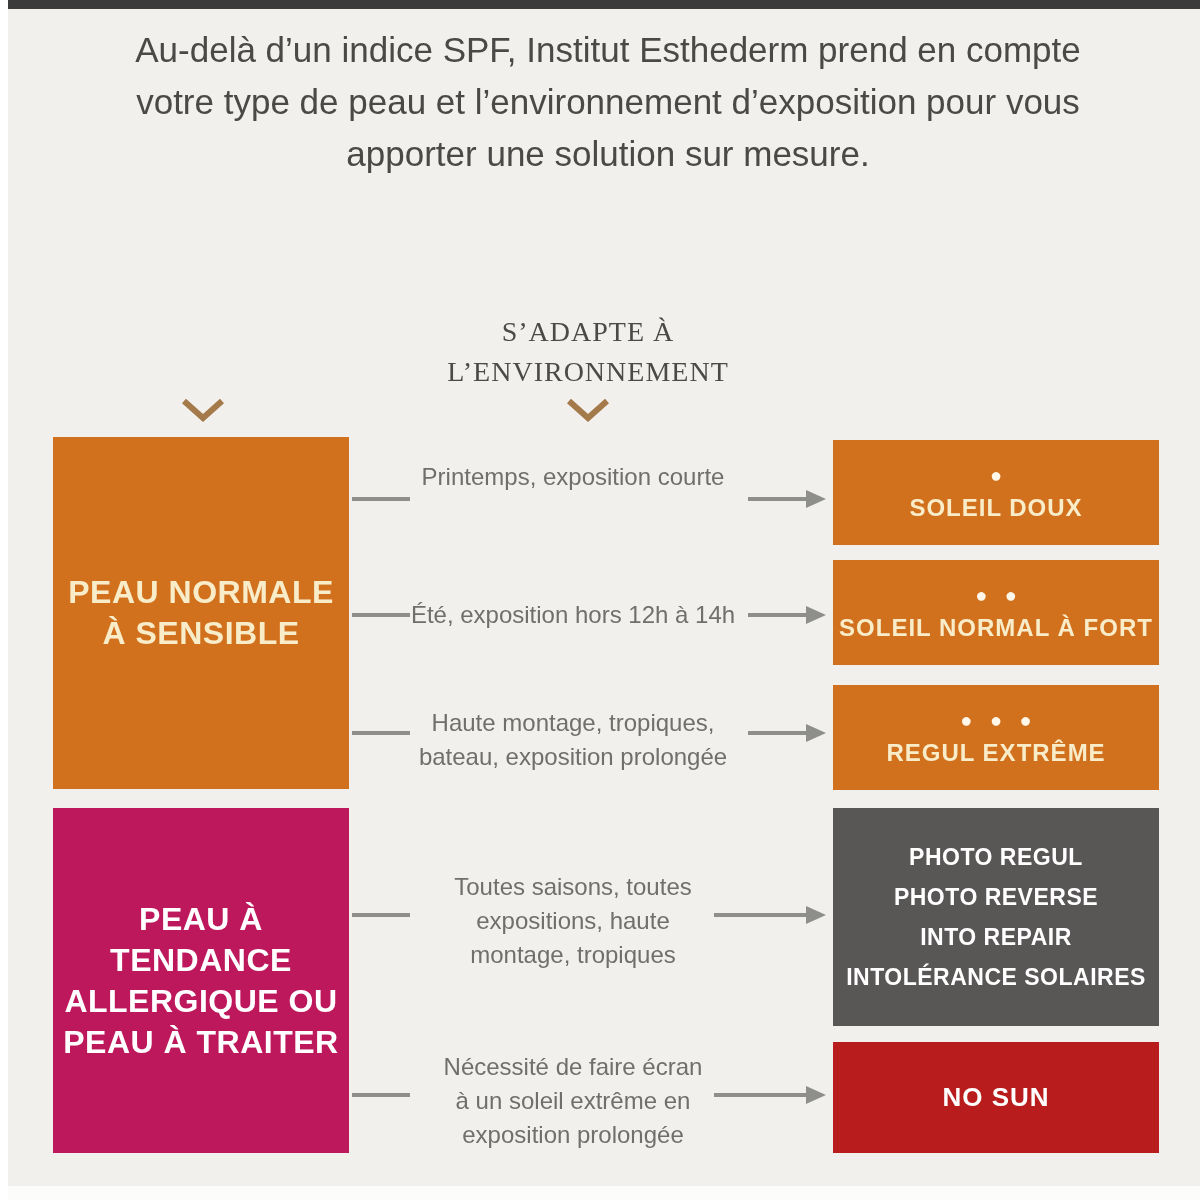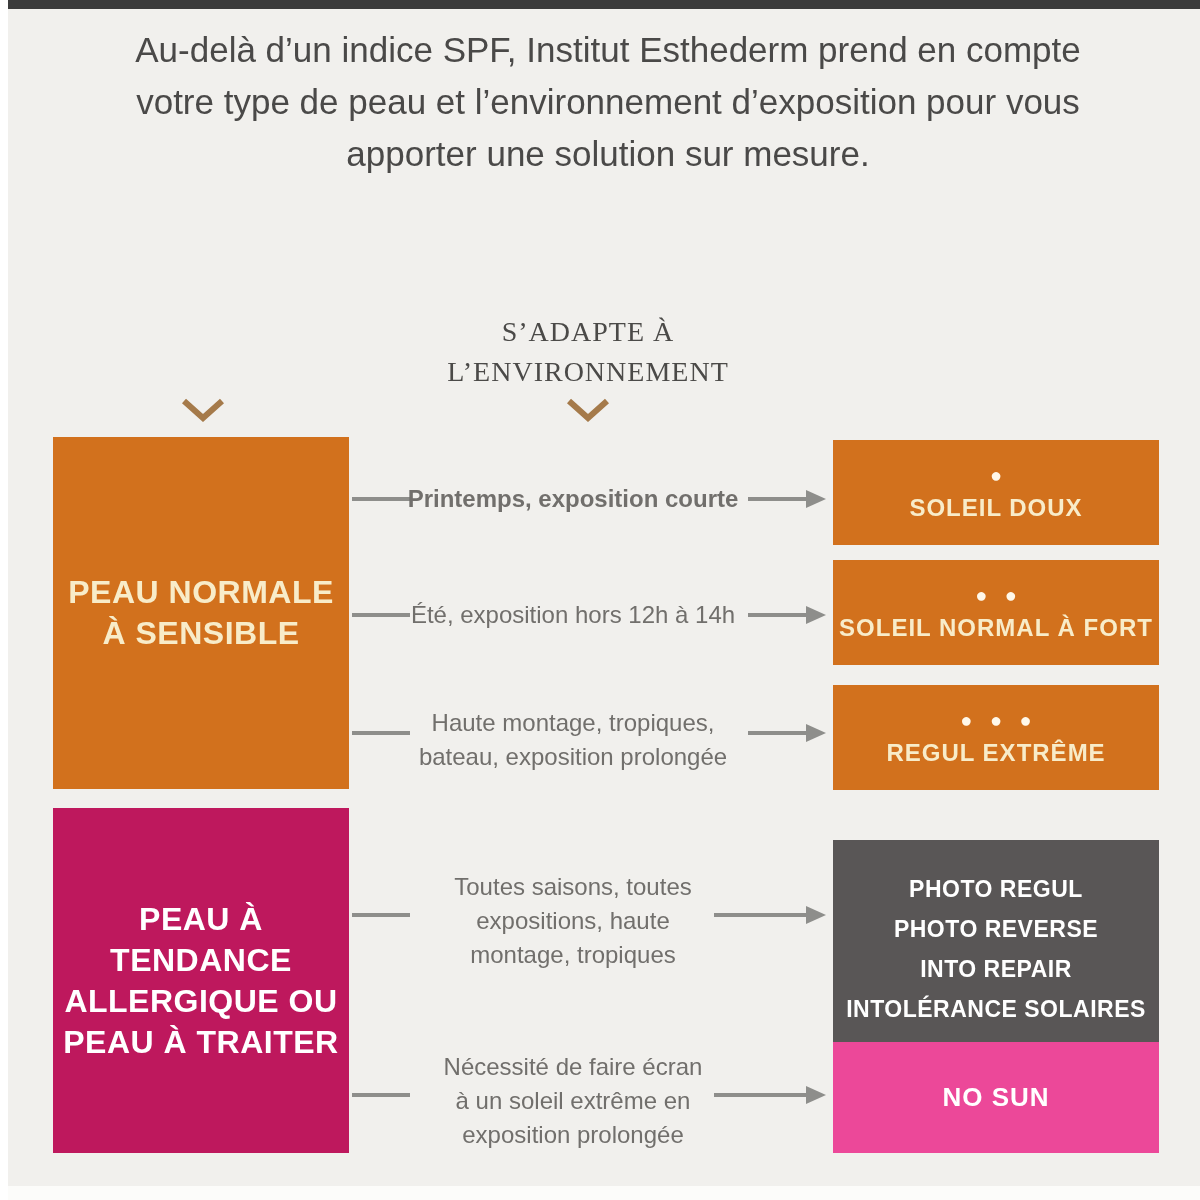--- a/index.html
+++ b/index.html
@@ -54,40 +54,40 @@
     letter-spacing: 0.5px;
   }
   .skin-box.orange { top: 437px; height: 352px; background: #d2711d; color: #f8ecc9; }
   .skin-box.dark   { top: 808px; height: 345px; background: #be185d; color: #ffffff; }
   .sol-box {
     left: 825px; width: 326px;
     font-weight: bold; letter-spacing: 1px;
   }
   .sol-box.orange { background: #d2711d; color: #f8ecc9; }
   .sol-box.dark   { background: #595656; color: #ffffff; }
-  .sol-box.light  { background: #ec4899; color: #ffffff; align-items: center; }
+  .sol-box.light  { background: #b91c1c; color: #ffffff; align-items: center; }
   .sol-box.b1 { top: 440px;  height: 105px; font-size: 24px; }
   .sol-box.b2 { top: 560px;  height: 105px; font-size: 24px; }
   .sol-box.b3 { top: 685px;  height: 105px; font-size: 24px; }
-  .sol-box.b4 { top: 840px;  height: 218px; font-size: 23px; line-height: 40px; letter-spacing: 0.5px; }
+  .sol-box.b4 { top: 808px;  height: 218px; font-size: 23px; line-height: 40px; letter-spacing: 0.5px; }
   .sol-box.b5 { top: 1042px; height: 111px; font-size: 26px; }
   .dots {
     display: block;
     font-size: 20px; line-height: 22px; letter-spacing: 6px;
     color: #fff8ea; margin-bottom: 8px;
     text-indent: 6px; 
   }
   .cond-text {
     position: absolute; left: 385px; width: 360px;
     text-align: center;
     font-size: 24px; line-height: 34px;
     color: #716f6c;
     white-space: pre-line;
   }
-  .cond-text.r1 { top: 482px; font-weight: bold;  }
+  .cond-text.r1 { top: 460px;  }
   .cond-text.r2 { top: 598px;  }
   .cond-text.r3 { top: 706px;  }
   .cond-text.r4 { top: 870px;  }
   .cond-text.r5 { top: 1050px; }
   .stub {
     position: absolute; left: 344px; width: 58px; height: 4px;
     background: #8e8e8b;
   }
   .stub.r1 { top: 497px;  }
   .stub.r2 { top: 613px;  }

